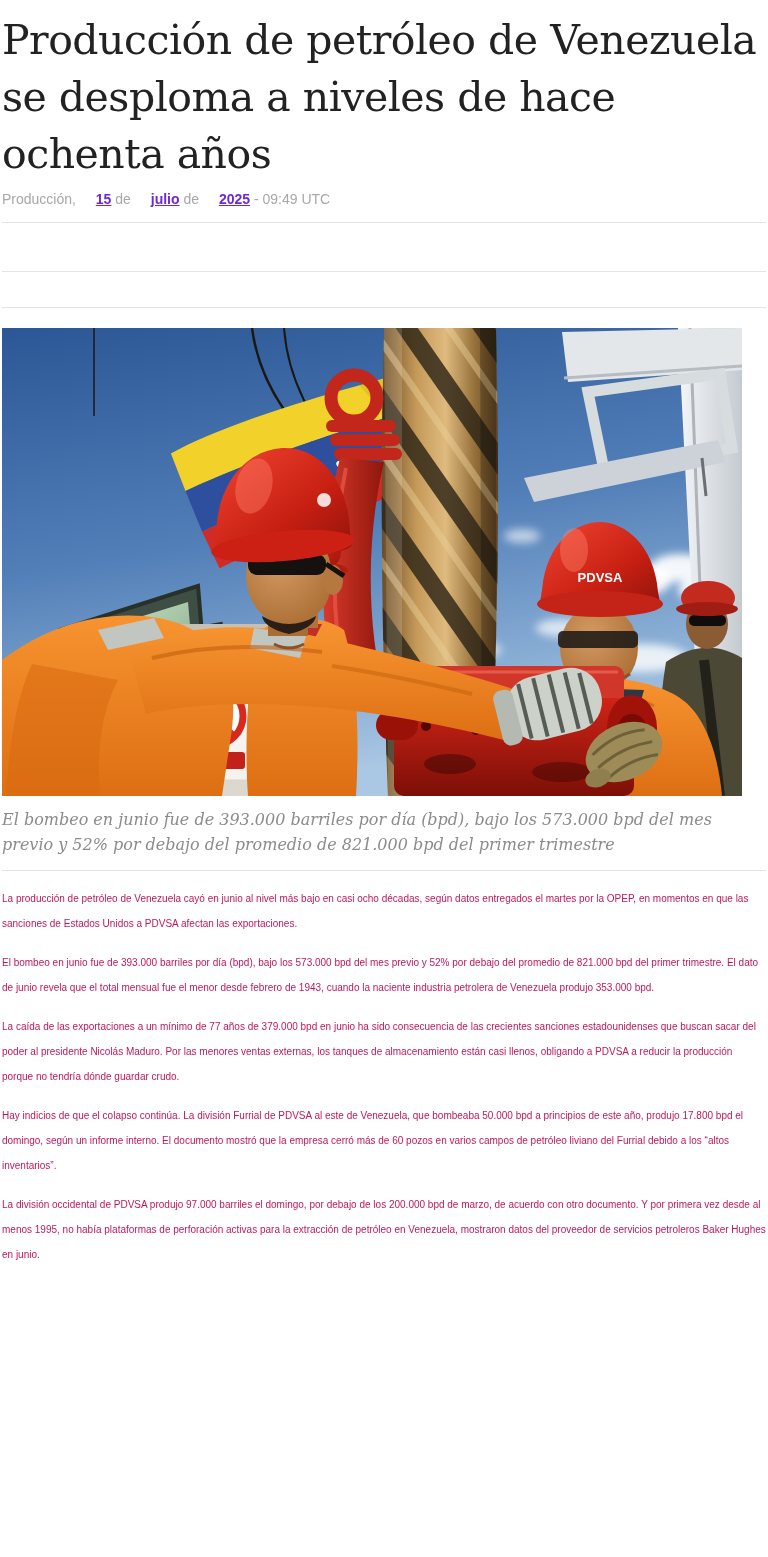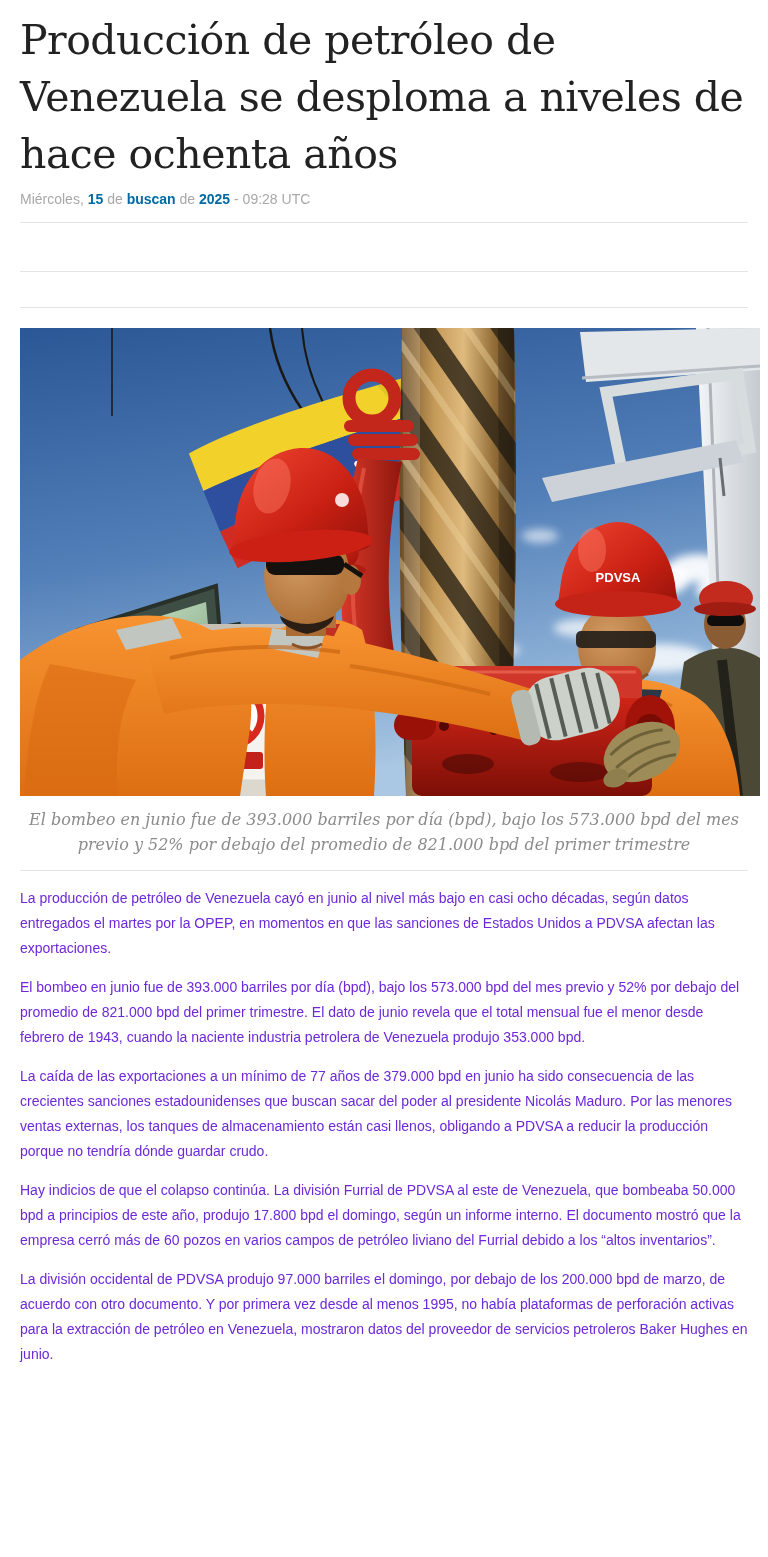--- a/index.html
+++ b/index.html
@@ -1,54 +1,54 @@
 <!DOCTYPE html>
 <html lang="es"><head>
 <meta charset="utf-8">
 <style>
   html,body{margin:0;padding:0;background:#fff;}
   body{width:768px;font-family:"Liberation Sans",sans-serif;color:#3d3d3d;}
-  .container{padding:0 20px 22px;}
+  .container{padding:0 2px 22px;}
   h1.headline{
     font-family:"DejaVu Serif","Liberation Serif",serif;
     font-weight:400;font-size:41px;line-height:57px;color:#222;
     margin:12px 0 0;letter-spacing:-0.5px;
   }
   .date-line{margin-top:7px;font-size:14px;line-height:18px;color:#a8a8a8;}
-  .date-line a{color:#0369a1;font-weight:bold;cursor:pointer;}
+  .date-line a{color:#6d28d9;text-decoration:underline;font-weight:bold;cursor:pointer;margin-left:16px;}
   hr{border:0;border-top:1px solid #e4e4e4;margin:0;}
   .hr1{margin-top:14px;}
   .hr2{margin-top:48px;}
   .hr3{margin-top:35px;}
   .hr4{margin-top:9px;}
-  figure{margin:20px 0 13px;text-align:center;}
+  figure{margin:20px 0 13px;}
   svg.photo{display:block;}
   figcaption{
     font-family:"DejaVu Serif","Liberation Serif",serif;font-style:italic;
     font-size:16px;line-height:25px;color:#8b8b8b;margin-top:11px;
   }
-  .body-text{margin-top:15px;font-size:14px;line-height:25px;color:#6d28d9;}
+  .body-text{margin-top:15px;font-size:10px;line-height:25px;color:#be185d;}
   .body-text p{margin:0 0 14px;}
   .body-text p:last-child{margin-bottom:0;}
 </style>
 </head>
 <body>
 
 <main class="container">
 
   <h1 class="headline">Producción de petróleo de Venezuela se desploma a niveles de hace ochenta años</h1>
 
   <div class="date-line">
-    <span>Miércoles,</span>
+    <span>Producción,</span>
     <a>15</a>
     <span>de</span>
-    <a>buscan</a>
+    <a>julio</a>
     <span>de</span>
     <a>2025</a>
-    <span>- 09:28 UTC</span>
+    <span>- 09:49 UTC</span>
   </div>
 
   <hr class="hr1">
   <hr class="hr2">
   <hr class="hr3">
 
   <figure>
     <svg class="photo" width="740" height="468" viewBox="0 0 740 468" role="img" aria-label="Oil workers photo">
       <defs>
         <linearGradient id="sky" x1="0" y1="0" x2="0.25" y2="1">

